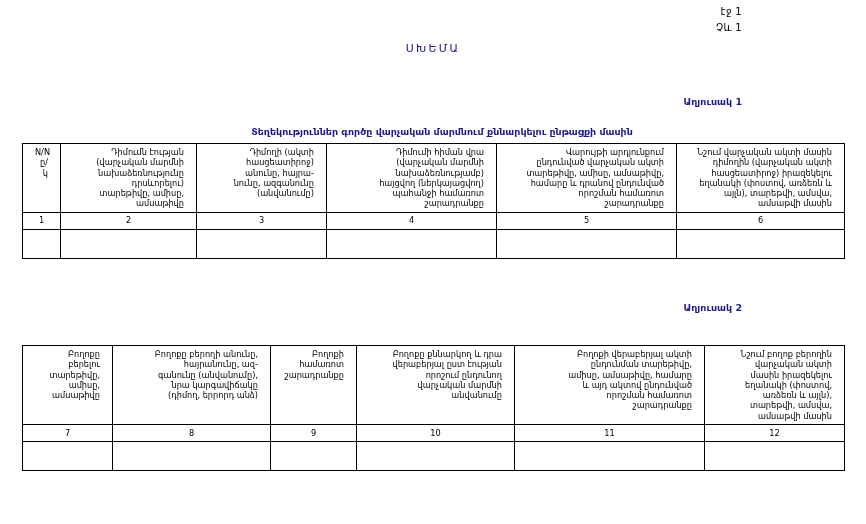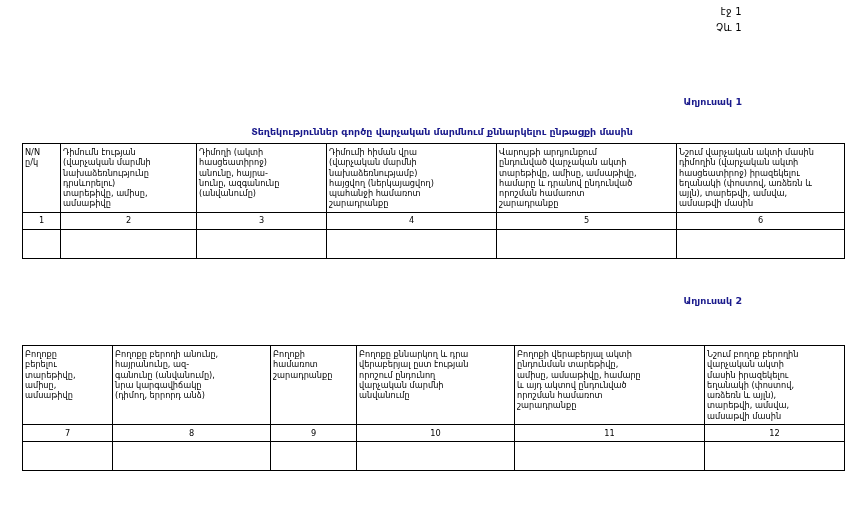--- a/index.html
+++ b/index.html
@@ -56,21 +56,21 @@
     color: #1a1a8c;
   }
   .annex-label {
     position: absolute;
     right: 10px;
     font-size: 9.5px;
     font-weight: bold;
     color: #1a1a8c;
   }
   .annex-1 { top: 96px; }
-  .annex-2 { top: 295px; padding-left: 38px; }
+  .annex-2 { top: 302px; padding-left: 38px; }
 
   .section-caption {
     position: absolute;
     width: 866px;
     left: 0;
     text-align: center;
     font-size: 9.5px;
     font-weight: bold;
     color: #1a1a8c;
   }
@@ -79,23 +79,23 @@
 
   table.grid {
     position: absolute;
     border-collapse: collapse;
     table-layout: fixed;
     font-size: 8.2px;
     line-height: 1.25;
   }
   table.grid td {
     border: 1px solid #000000;
-    padding: 3px 2px;
+    padding: 3px 12px;
     vertical-align: top;
-    text-align: left;
+    text-align: right;
   }
   table.grid td.numrow {
     vertical-align: middle;
     text-align: center;
     height: 14px;
     padding: 1px 2px;
   }
   table.grid td.blank {
     height: 22px;
   }
@@ -114,20 +114,21 @@
   }
 </style>
 </head>
 <body>
 
 <div class="page">
 
   <div class="page-num-top">էջ 1</div>
   <div class="page-num-sub">Չև 1</div>
 
+  <div class="doc-title">ՍԽԵՄԱ</div>
 
   <div class="annex-label annex-1">Աղյուսակ 1</div>
   <div class="section-caption caption-1">Տեղեկություններ գործը վարչական մարմնում քննարկելու ընթացքի մասին</div>
 
   <table class="grid" id="table-1">
     <colgroup>
       <col style="width:38px">
       <col style="width:136px">
       <col style="width:130px">
       <col style="width:170px">

